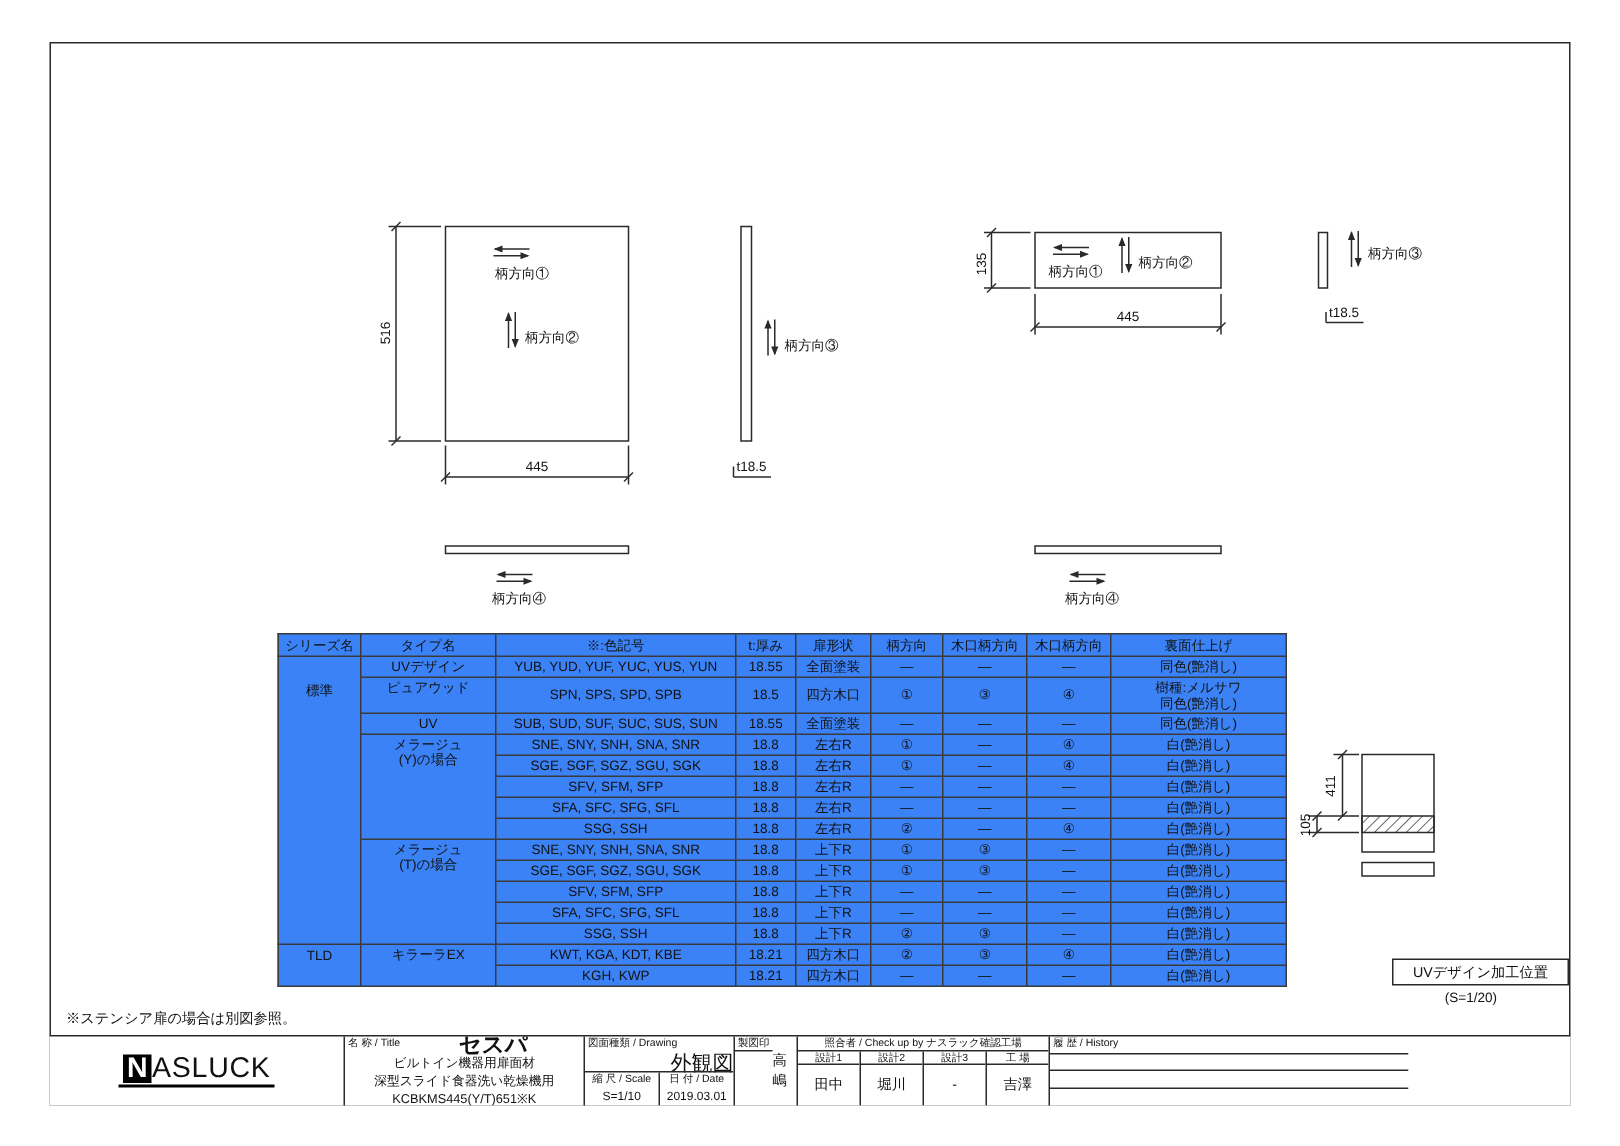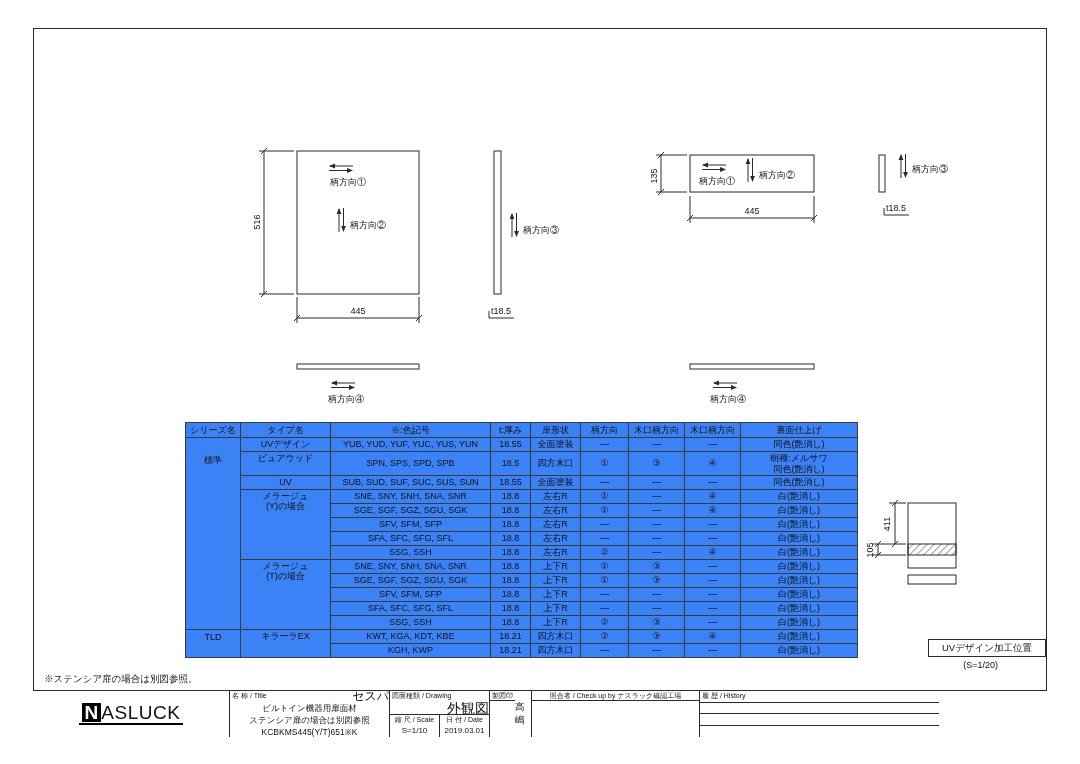--- a/index.html
+++ b/index.html
@@ -25,21 +25,21 @@
   .tblock{position:absolute;left:33px;top:690px;width:1014px;height:47px;display:flex;border-top:1.3px solid #2a2a2a;background:#fff;font-size:8.5px}
   .tbc{border-left:1px solid #2a2a2a;height:100%;position:relative;overflow:hidden}
   .tbc:first-child{border-left:none}
   .tiny{font-size:7px;line-height:1.25;padding:1px 2px;white-space:nowrap;overflow:hidden}
   .c-logo{width:196px;display:flex;align-items:center;justify-content:center}
   .logo{display:flex;align-items:baseline;border-bottom:2.5px solid #000;padding:0 3px 1px}
   .ln{background:#000;color:#fff;font-weight:bold;font-size:19px;line-height:1.05;padding:0 3px}
   .lr{font-weight:normal;font-size:19px;line-height:1.05;letter-spacing:.5px}
   .c-title{width:160px}
   .t-row1{display:flex;align-items:center;height:11px}
-  .prod{flex:1;text-align:right;font-size:12px;font-weight:normal}
+  .prod{flex:1;text-align:center;font-size:15px;font-weight:bold}
   .tl{text-align:center;font-size:8.5px;line-height:12px;white-space:nowrap}
   .c-draw{width:100px;display:flex;flex-direction:column}
   .dval{text-align:right;font-size:14px;height:12px;line-height:12px}
   .sd-row{display:flex;border-top:1px solid #2a2a2a;flex:1}
   .sd{flex:1;text-align:center}
   .sd+.sd{border-left:1px solid #2a2a2a}
   .sv{font-size:8px;line-height:1.3}
   .c-drafter{width:42px;display:flex;flex-direction:row}
   .dn-h{height:10px;border-bottom:1px solid #2a2a2a;text-align:center}
   .dname{flex:1;display:flex;align-items:center;justify-content:center;font-size:9.5px}
@@ -345,21 +345,21 @@
         <span class="ln">N</span>
         <span class="lr">ASLUCK</span>
       </div>
     </div>
     <div class="tbc c-title">
       <div class="t-row1">
         <span class="tiny">名 称 / Title</span>
         <span class="prod">セスパ</span>
       </div>
       <div class="tl">ビルトイン機器用扉面材</div>
-      <div class="tl">ステンシア扉の場合は別図参照</div>
+      <div class="tl">深型スライド食器洗い乾燥機用</div>
       <div class="tl">KCBKMS445(Y/T)651※K</div>
     </div>
     <div class="tbc c-draw">
       <div class="tiny">図面種類 / Drawing</div>
       <div class="dval">外観図</div>
       <div class="sd-row">
         <div class="sd">
           <div class="tiny">縮 尺 / Scale</div>
           <div class="sv">S=1/10</div>
         </div>
@@ -368,20 +368,38 @@
           <div class="sv">2019.03.01</div>
         </div>
       </div>
     </div>
     <div class="tbc c-drafter">
       <div class="tiny dn-h">製図印</div>
       <div class="dname">高嶋</div>
     </div>
     <div class="tbc c-check">
       <div class="tiny chk-hd">照合者 / Check up by  ナスラック確認工場</div>
+      <div class="chk-cols">
+        <div class="chk-col">
+          <div class="tiny chk-sub">設計1</div>
+          <div class="cname">田中</div>
+        </div>
+        <div class="chk-col">
+          <div class="tiny chk-sub">設計2</div>
+          <div class="cname">堀川</div>
+        </div>
+        <div class="chk-col">
+          <div class="tiny chk-sub">設計3</div>
+          <div class="cname">-</div>
+        </div>
+        <div class="chk-col">
+          <div class="tiny chk-sub">工 場</div>
+          <div class="cname">吉澤</div>
+        </div>
+      </div>
     </div>
     <div class="tbc c-hist">
       <div class="tiny">履 歴 / History</div>
       <div class="hrow"></div>
       <div class="hrow"></div>
       <div class="hrow"></div>
     </div>
   </div>
 
 </div>

